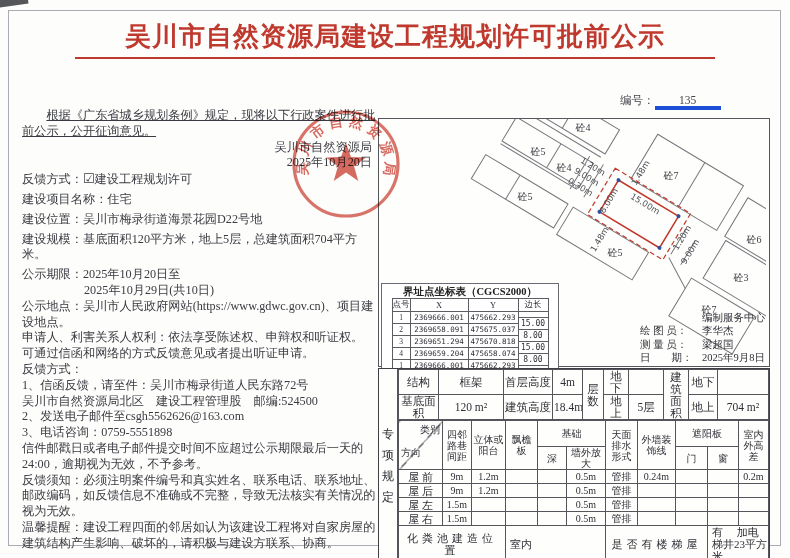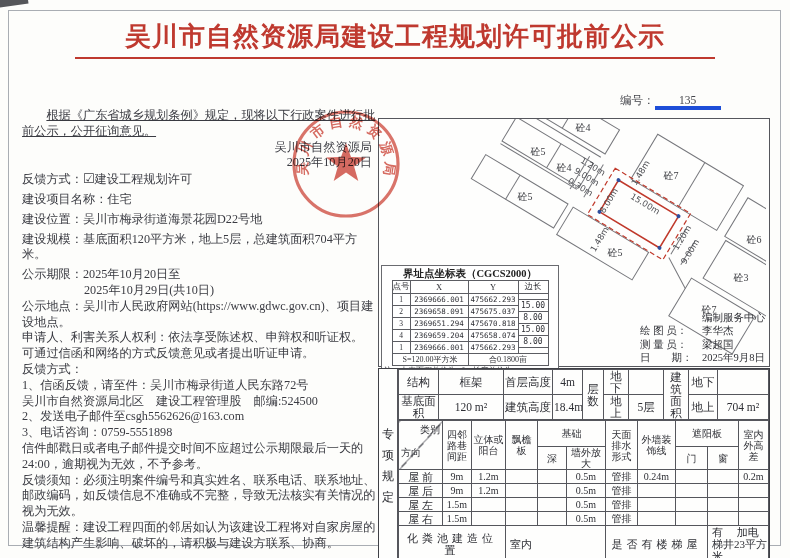--- a/index.html
+++ b/index.html
@@ -26,21 +26,21 @@
   .period2{padding-left:62px;}
   .cb{font-family:"DejaVu Sans",sans-serif;font-size:13px;}
   
   .stamp{position:absolute;left:286px;top:104px;width:120px;height:120px;z-index:6;
         mix-blend-mode:multiply;opacity:.88;}
   
   .map-box{position:absolute;left:378px;top:118px;width:390px;height:247px;
         border:1.5px solid #55565c;background:#fefefd;z-index:1;}
   .map-box svg{display:block;}
   
-  .coord-overlay{position:absolute;left:2px;top:146px;width:172px;background:#fff;
+  .coord-overlay{position:absolute;left:2px;top:164px;width:172px;background:#fff;
         border:1px solid #6a6b70;padding:1px 2px 1px 2px;z-index:3;}
   .coord-title{font-size:10.5px;font-weight:bold;text-align:center;line-height:13px;color:#222;}
   table.coord{border-collapse:collapse;table-layout:fixed;width:156px;margin:0 auto;}
   table.coord td,table.coord th{border:1px solid #5c5d63;padding:0;text-align:center;
         font-weight:normal;color:#2e2f35;overflow:hidden;white-space:nowrap;}
   table.coord .hdr td{height:11px;font-size:8.5px;}
   table.coord tr.hr{height:6px;}
   table.coord td.pno{font-size:7.5px;}
   table.coord td.cx,table.coord td.cy{font-size:7.5px;font-family:"DejaVu Sans Mono",monospace;}
   table.coord td.edge{font-size:8px;font-family:"DejaVu Sans Mono",monospace;}

